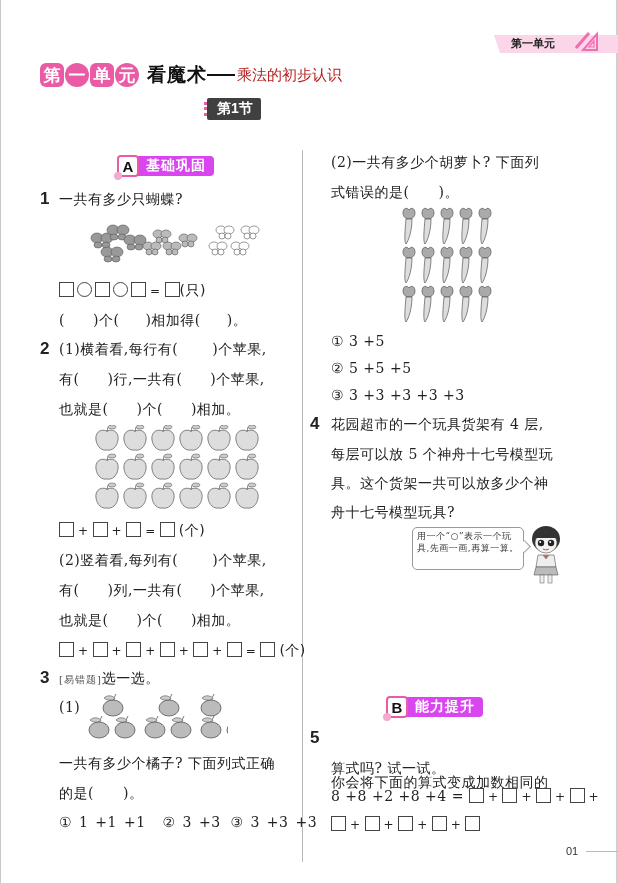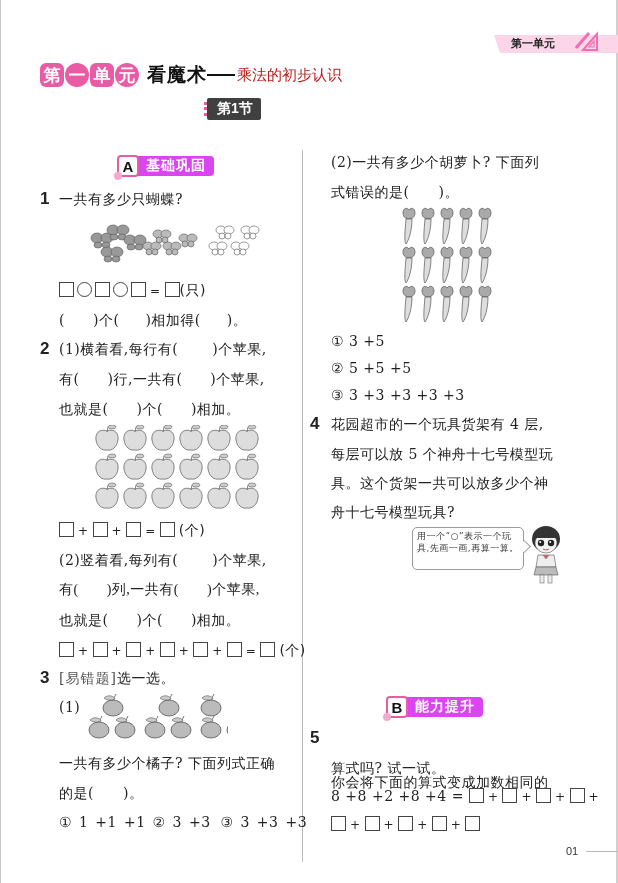--- a/index.html
+++ b/index.html
@@ -42,21 +42,21 @@
     .level-letter { width: 22px; height: 22px; border: 2px solid #ea5ba5; border-radius: 4px; background: #fff;
                     font: bold 15px "Liberation Sans", sans-serif; color: #111; display: flex; align-items: center; justify-content: center; position: relative; z-index: 2; }
     .level-letter::after { content: ""; position: absolute; left: -5px; bottom: -5px; width: 8px; height: 8px; border-radius: 4px; background: #f6a9cf; }
     .level-name { background: #d946ef; color: #fff; font: bold 14px "DejaVu Sans", sans-serif; height: 20px; padding: 1px 8px 0 8px;
                   margin-left: -1px; border-radius: 0 4px 4px 0; letter-spacing: 1px; }
 
     
     .qnum { position: absolute; font: bold 17px "Liberation Sans", sans-serif; color: #222; }
     .line { position: absolute; font-size: 14px; line-height: 20px; white-space: nowrap; color: #222; letter-spacing: 0.5px; }
     .line.sans { font-family: "DejaVu Sans", sans-serif; }
-    .small-tag { font-size: 14px; color: #555; letter-spacing: 1px; }
+    .small-tag { font-size: 10px; color: #555; letter-spacing: 1px; }
 
     .box { display: inline-block; width: 15px; height: 15px; border: 1px solid #444; vertical-align: -2px; }
     .circ { display: inline-block; width: 15px; height: 15px; border: 1px solid #444; border-radius: 50%; vertical-align: -2px; margin: 0 3px; }
     .op { display: inline-block; margin: 0 4px; font-size: 12px; }
 
     .pic { position: absolute; }
 
     
     .bubble { position: absolute; left: 412px; top: 527px; width: 112px; height: 43px; border: 1px solid #999; border-radius: 5px;
               padding: 2px 4px; font: 9px/12px "DejaVu Serif", serif; color: #333; letter-spacing: 0.5px; white-space: normal; }
@@ -233,21 +233,21 @@
     <use href="#apple" x="140" y="58"></use>
 </svg>
 
 <div class="line sans" style="left:59px; top:520px;">
   <span class="box"></span><span class="op">+</span><span class="box"></span><span class="op">+</span><span class="box"></span><span class="op">=</span><span class="box"></span><span style="margin-left:4px">(个)</span>
 </div>
 
 <div class="line" style="left:59px; top:550px;">
   <span>(2)竖着看,每列有(</span><span style="display:inline-block;width:34px"></span><span>)个苹果,</span>
 </div>
-<div class="line" style="left:59px; top:580px;font-family:Liberation Serif, serif;">
+<div class="line" style="left:59px; top:580px;">
   <span>有(</span><span style="display:inline-block;width:28px"></span><span>)列,一共有(</span><span style="display:inline-block;width:28px"></span><span>)个苹果,</span>
 </div>
 <div class="line" style="left:59px; top:610px;">
   <span>也就是(</span><span style="display:inline-block;width:28px"></span><span>)个(</span><span style="display:inline-block;width:28px"></span><span>)相加。</span>
 </div>
 <div class="line sans" style="left:59px; top:640px;">
   <span class="box"></span><span class="op">+</span><span class="box"></span><span class="op">+</span><span class="box"></span><span class="op">+</span><span class="box"></span><span class="op">+</span><span class="box"></span><span class="op">+</span><span class="box"></span><span class="op">=</span><span class="box"></span><span style="margin-left:4px">(个)</span>
 </div>
 
 <div class="qnum" style="left:40px; top:668px;">3</div>
@@ -272,21 +272,21 @@
     <use href="#orange" x="82" y="22"></use>
   <use href="#orange" x="126" y="0" transform="translate(-14,0)"></use>
     <use href="#orange" x="98" y="22" transform="translate(14,0)"></use>
     <use href="#orange" x="124" y="22" transform="translate(14,0)"></use>
 </svg>
 
 <div class="line" style="left:59px; top:753px;">一共有多少个橘子? 下面列式正确</div>
 <div class="line" style="left:59px; top:783px;">的是(　　)。</div>
 <div class="line" style="left:59px; top:812px; word-spacing:2px;">
   <span>① 1 +1 +1</span>
-  <span style="">② 3 +3</span>
+  <span style="margin-left:10px">② 3 +3</span>
   <span style="margin-left:3px">③ 3 +3 +3</span>
 </div>
 
 <div class="line" style="left:331px; top:152px;">(2)一共有多少个胡萝卜? 下面列</div>
 <div class="line" style="left:331px; top:182px;">式错误的是(　　)。</div>
 
 <svg class="pic" style="left:401px; top:207px;" width="92" height="122" viewBox="0 0 92 122">
   <defs>
     <g id="carrot">
       <path d="M2,5 C2,0 6,-1 8,2 C10,-1 14,0 14,5 C14,9 11,11 8,11 C5,11 2,9 2,5 Z" fill="#aaa" stroke="#555" stroke-width="0.7"></path>

